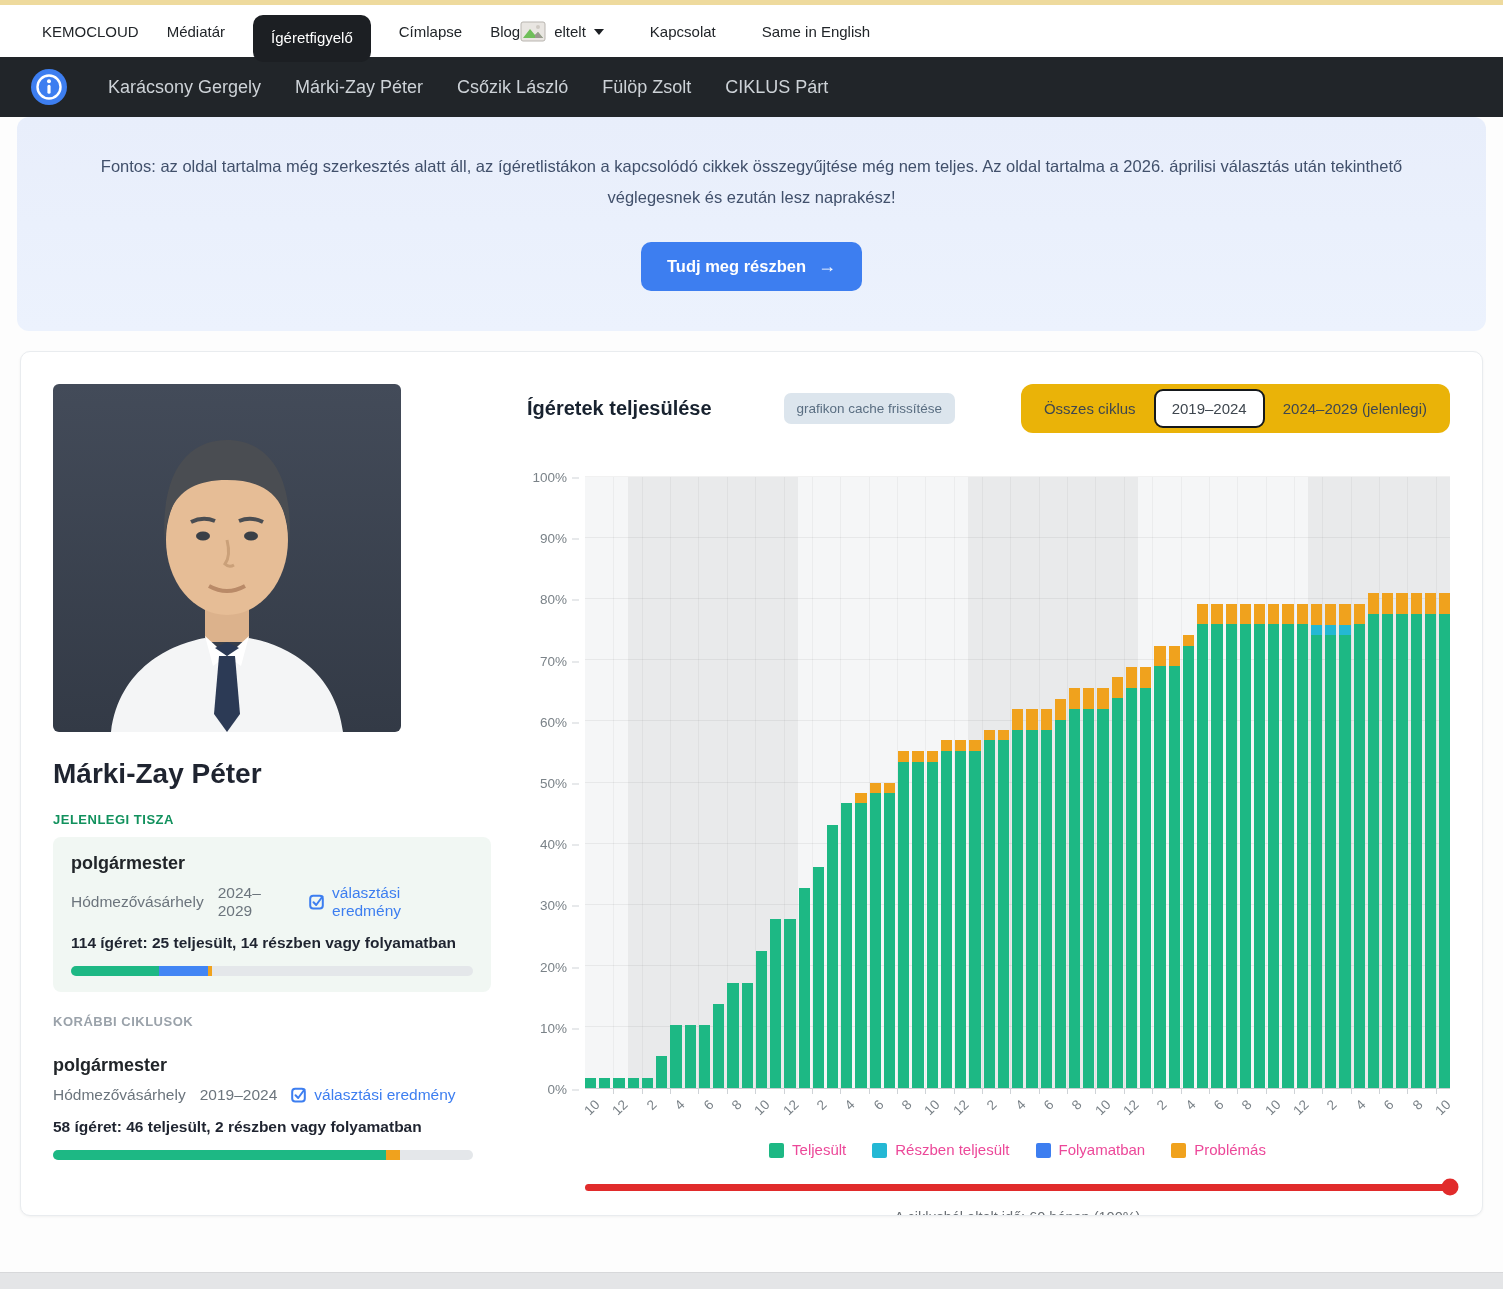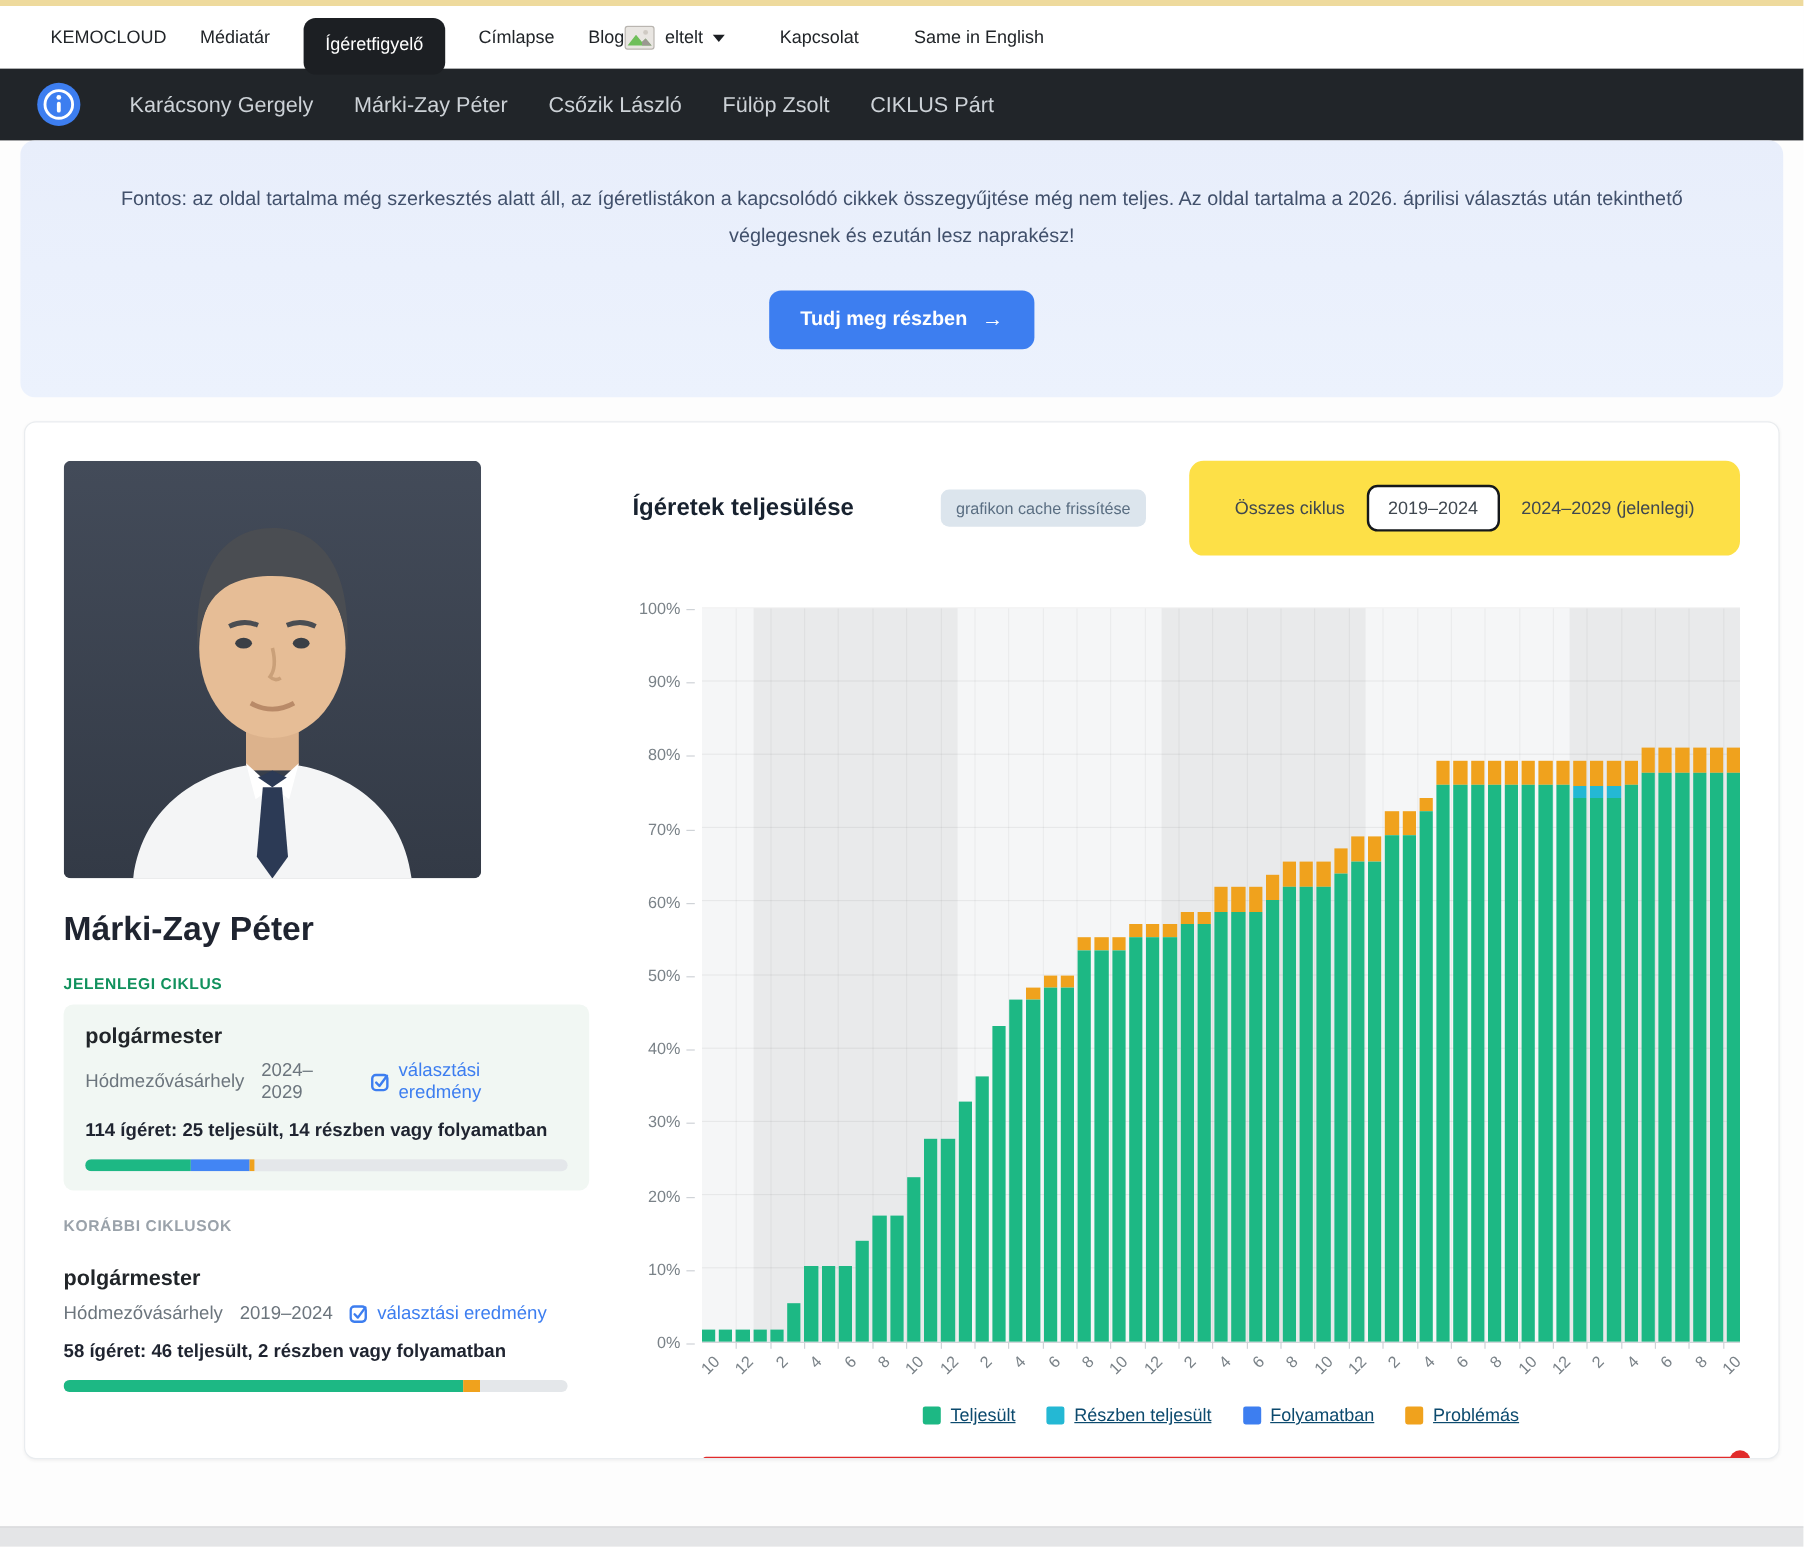--- a/index.html
+++ b/index.html
@@ -75,21 +75,21 @@
 
   
   .right-col { flex:1; min-width:0; }
   .chart-header { display:flex; align-items:center; gap:24px; }
   .chart-title { font-size:20px; font-weight:700; color:#18222f; }
   .cache-btn {
     background:#dce5ed; color:#5a6e82; border:none; cursor:pointer; font-family:inherit;
     font-size:13.5px; padding:8px 13px; border-radius:7px; margin-left:48px;
   }
   .tab-group {
-    margin-left:auto; background:#fde047; border-radius:12px; padding:20px;
+    margin-left:auto; background:#eab308; border-radius:12px; padding:5px;
     display:flex; align-items:center;justify-content:center;
   }
   .tab { font-size:15px; color:#3f474f; padding:9px 16px; border-radius:9px; cursor:pointer; background:transparent; border:2px solid transparent; font-family:inherit; }
   .tab.active { background:#fff; border:2px solid #15181b; font-weight:400; }
 
   .chart-zone { margin-top:44px; display:flex; }
   .ylabels { width:58px; position:relative; flex:0 0 58px; }
   .ylabels span { position:absolute; right:6px; font-size:13.5px; color:#7a8288; transform:translateY(50%); white-space:nowrap; }
   .ylabels span i { display:inline-block; width:7px; height:1px; background:#cfd3d7; margin-left:5px; vertical-align:middle; font-style:normal; }
   .plot-wrap { flex:1; position:relative; }
@@ -103,21 +103,21 @@
   .bars { position:absolute; left:0; right:0; top:0; bottom:0; display:flex; gap:3px; align-items:flex-end; }
   .bar { flex:1; height:100%; display:flex; flex-direction:column; justify-content:flex-end; }
   .bar div { width:100%; }
   .xtick { position:absolute; top:100%; width:1px; height:6px; background:#cfd3d7; }
   .x-row { position:relative; height:46px; }
   .x-row span {
     position:absolute; top:8px; font-size:13.5px; color:#7a8288;
     transform:translateX(-100%) rotate(-45deg); transform-origin:top right; white-space:nowrap;
   }
   .legend { margin:6px 0 0 58px; display:flex; justify-content:center; gap:26px; }
-  .legend-item { display:flex; align-items:center; gap:8px; font-size:15px; color:#0c4a6e;text-decoration:underline; }
+  .legend-item { display:flex; align-items:flex-end; gap:8px; font-size:15px; color:#ec4899; }
   .legend-swatch { width:15px; height:15px; border-radius:2px; display:inline-block; }
   .slider-row { margin:20px 0 0 58px; position:relative; height:18px; display:flex; align-items:center; }
   .slider-track { height:7px; border-radius:4px; background:#e12b2b; width:100%; }
   .slider-knob { position:absolute; top:50%; width:17px; height:17px; border-radius:50%; background:#e12b2b; transform:translate(50%,-50%); }
   .slider-caption { margin-left:58px; text-align:center; font-size:14.5px; color:#6b7075; margin-top:13px; }
 
   .footer-strip { position:absolute; left:0; bottom:0; width:100%; height:17px; background:#e4e5e7; border-top:1px solid #d7d8da; }
 </style>
 </head>
 <body>
@@ -198,21 +198,21 @@
         <ellipse cx="198" cy="152" rx="7" ry="4.5" fill="#3a3f46"></ellipse>
         <path d="M138 138 Q150 132 162 137" stroke="#4a4d52" stroke-width="4" fill="none"></path>
         <path d="M186 137 Q198 132 210 138" stroke="#4a4d52" stroke-width="4" fill="none"></path>
         <path d="M174 156 Q178 172 172 180 Q176 184 181 181" stroke="#caa079" stroke-width="3" fill="none"></path>
         <path d="M156 202 Q174 212 192 202" stroke="#b98a68" stroke-width="4" fill="none"></path>
       </svg>
     </span>
 
     <h2 class="person-name">Márki-Zay Péter</h2>
 
-    <div class="cycle-label current">JELENLEGI CIKLUS</div>
+    <div class="cycle-label current">JELENLEGI TISZA</div>
     <div class="cycle-block tinted">
       <div class="position-title">polgármester</div>
       <div class="meta-row">
         <span class="meta-muted">Hódmezővásárhely</span>
         <span class="meta-muted">2024–2029</span>
         <a class="result-link">
           <span style="display:inline-block;width:16px;height:16px;">
             <svg width="16" height="16" viewBox="0 0 16 16">
                 <rect x="1.2" y="1.8" width="12.6" height="12.6" rx="3" fill="none" stroke="#3d7ef0" stroke-width="2"></rect>
                 <path d="M4.5 8.2 L7.2 11 L13.5 2.5" fill="none" stroke="#3d7ef0" stroke-width="2" stroke-linecap="round" stroke-linejoin="round"></path>

